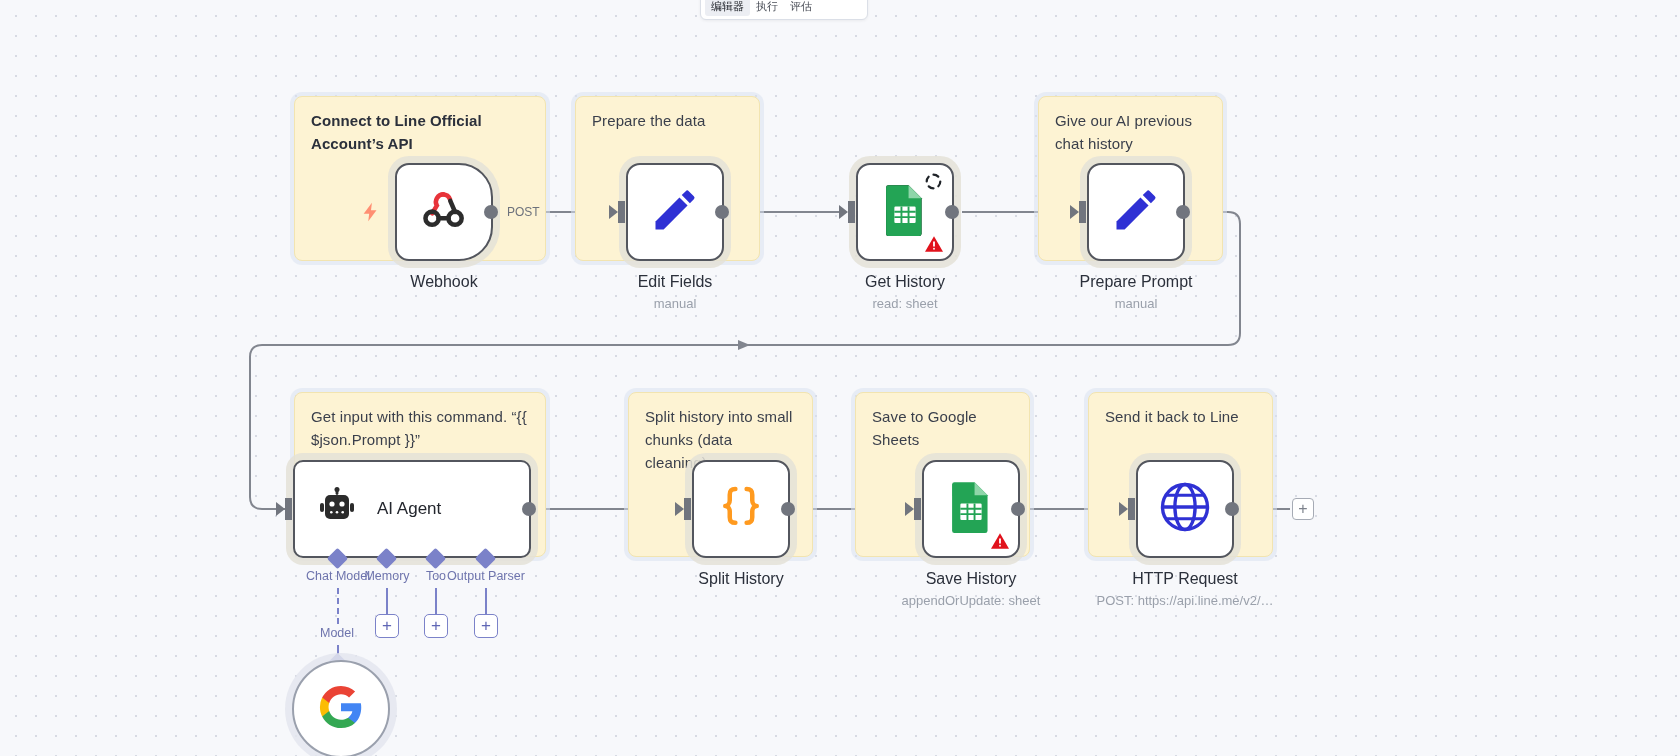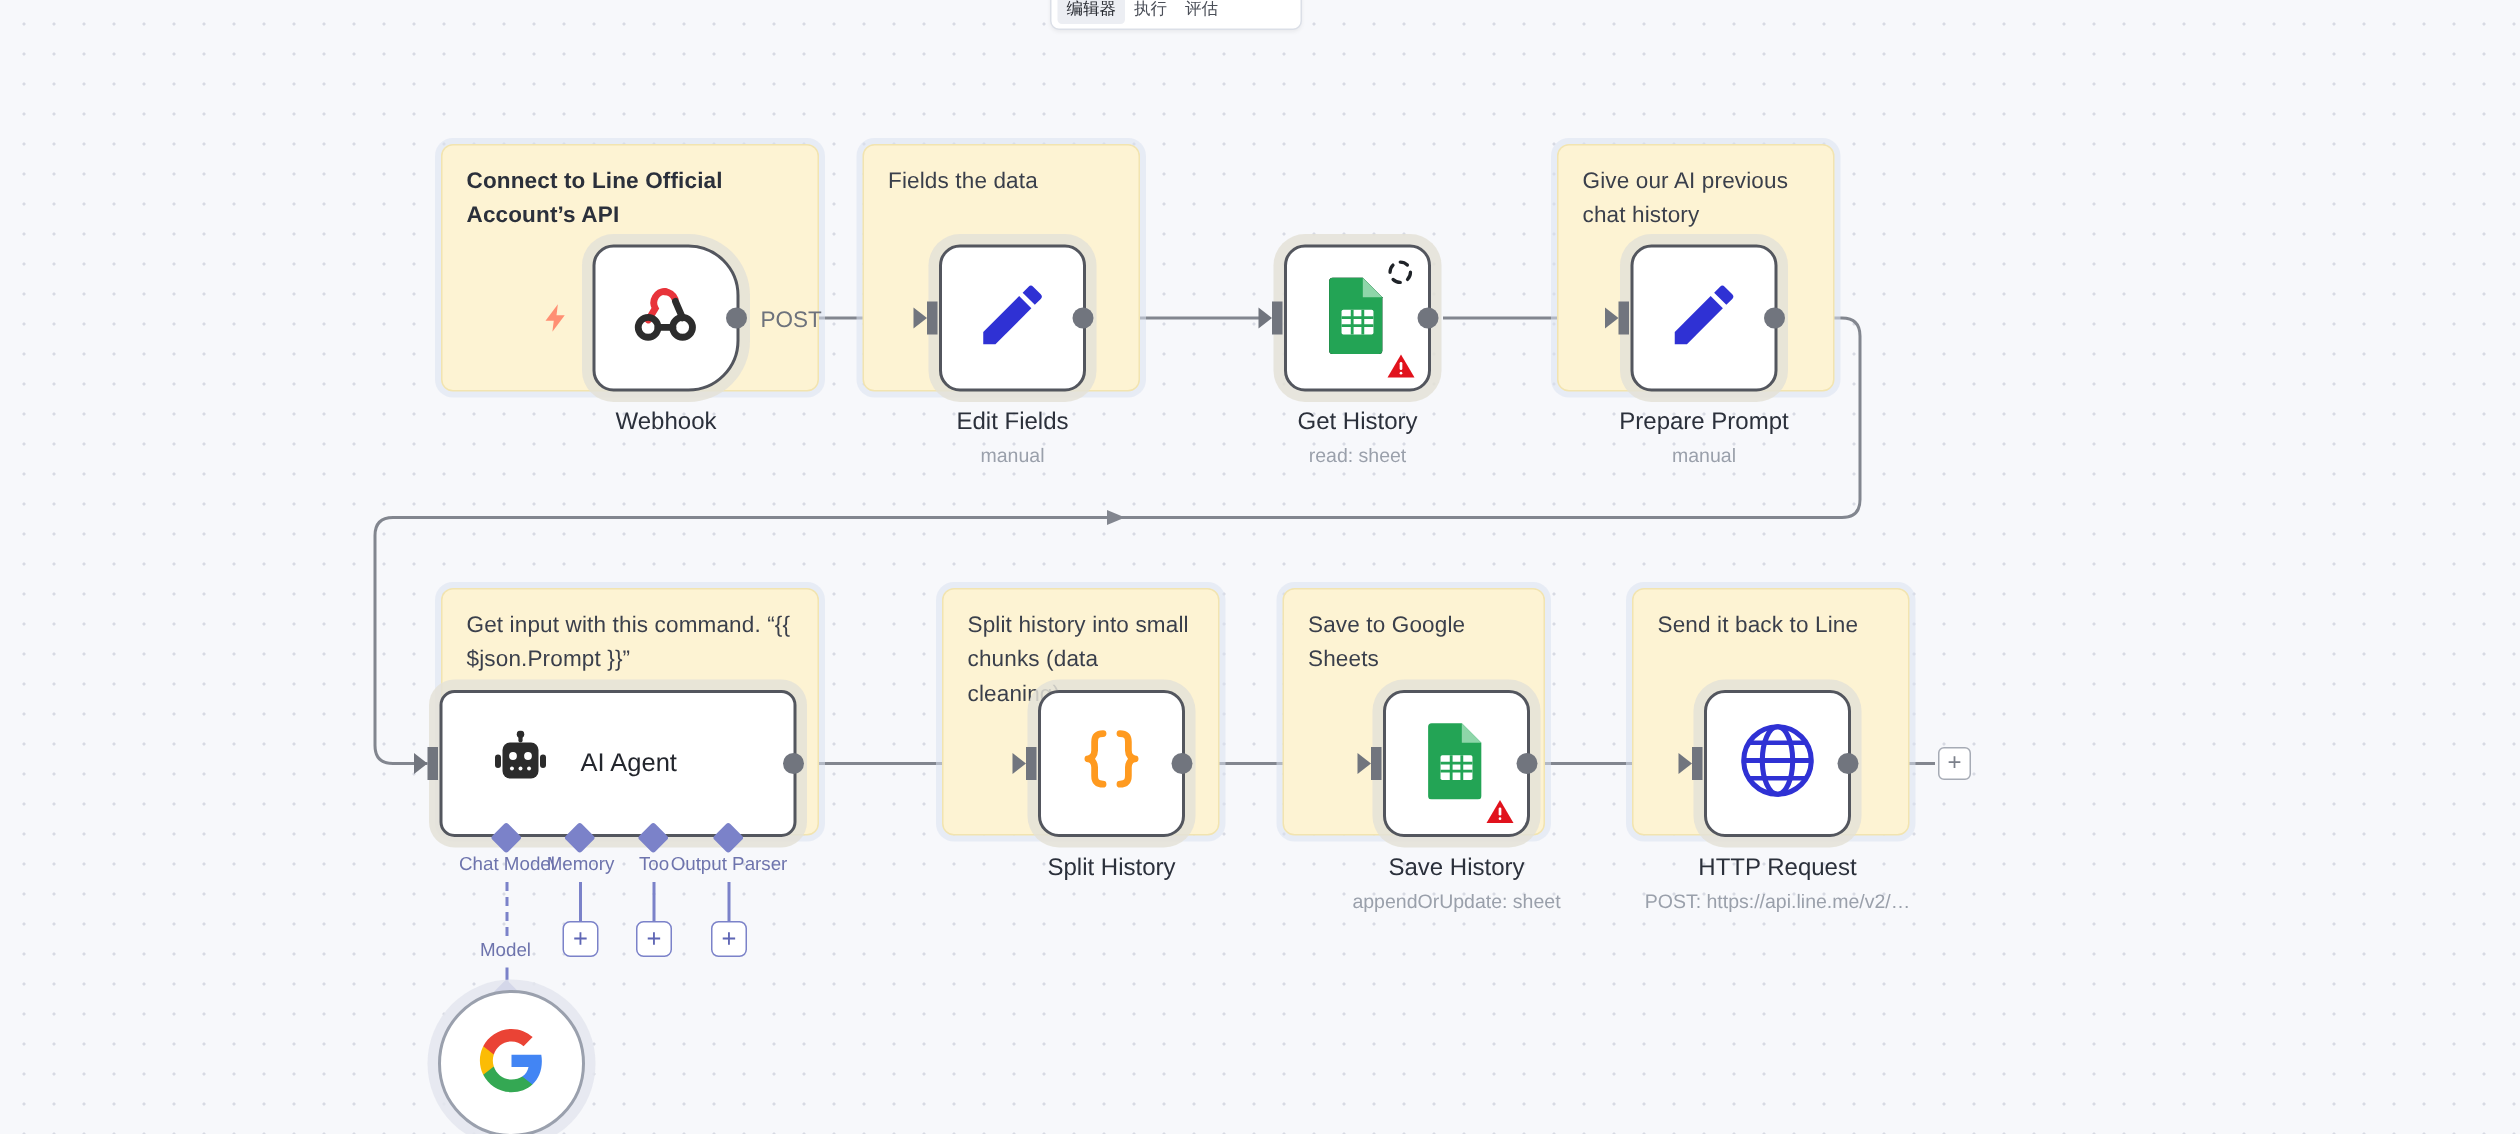--- a/index.html
+++ b/index.html
@@ -60,21 +60,21 @@
     border: 2px solid #53565e;
     border-radius: 14px;
     box-shadow: 0 0 0 7px rgba(228,226,215,.85);
     display: flex; align-items: center; justify-content: center;
   }
   .node.round { border-radius: 14px 34px 34px 14px; }
   .node.wide {
     width: 238px; height: 98px;
     border-radius: 10px;
     justify-content: flex-start;
-    padding-left: 32px;
+    padding-left: 22px;
     gap: 20px;
   }
   .node.circle {
     width: 98px; height: 98px;
     border-radius: 50%;
     border: 2px solid #9aa0ad;
     box-shadow: 0 0 0 7px rgba(228,230,238,.85);
   }
   .node-title {
     position: absolute; top: 108px; left: 50%;
@@ -105,21 +105,21 @@
     transform: translateY(-50%);
   }
   .port-in::before {
     content: ""; position: absolute; left: -9px; top: 50%;
     transform: translateY(-50%);
     border-left: 9px solid #71757e;
     border-top: 7px solid transparent;
     border-bottom: 7px solid transparent;
   }
   .port-label {
-    position: absolute; font-size: 15px; color: #6d727c;
+    position: absolute; font-size: 12px; color: #6d727c;
     white-space: nowrap;
   }
 
   svg.edge { position: absolute; left: 0; top: 0; overflow: visible; }
 
   
   .bolt {
     position: absolute;
     font-size: 22px; color: #ff8f73;
     line-height: 1;
@@ -211,21 +211,21 @@
     <path d="M1029,509 L1126,509" stroke="#82868f" stroke-width="2" fill="none"></path>
 
     <path d="M1243,509 L1290,509" stroke="#82868f" stroke-width="2" fill="none"></path>
   </svg>
 
   <div class="sticky bold" style="left:294px; top:96px; width:252px; height:165px;">
     <div class="sticky-text">Connect to Line Official Account’s API</div>
   </div>
 
   <div class="sticky" style="left:575px; top:96px; width:185px; height:165px;">
-    <div class="sticky-text">Fields the data</div>
+    <div class="sticky-text">Prepare the data</div>
   </div>
 
 
   <div class="sticky" style="left:1038px; top:96px; width:185px; height:165px;">
     <div class="sticky-text">Give our AI previous chat history</div>
   </div>
 
   <div class="sticky" style="left:294px; top:392px; width:252px; height:165px;">
     <div class="sticky-text">Get input with this command. “{{ $json.Prompt }}”</div>
   </div>

